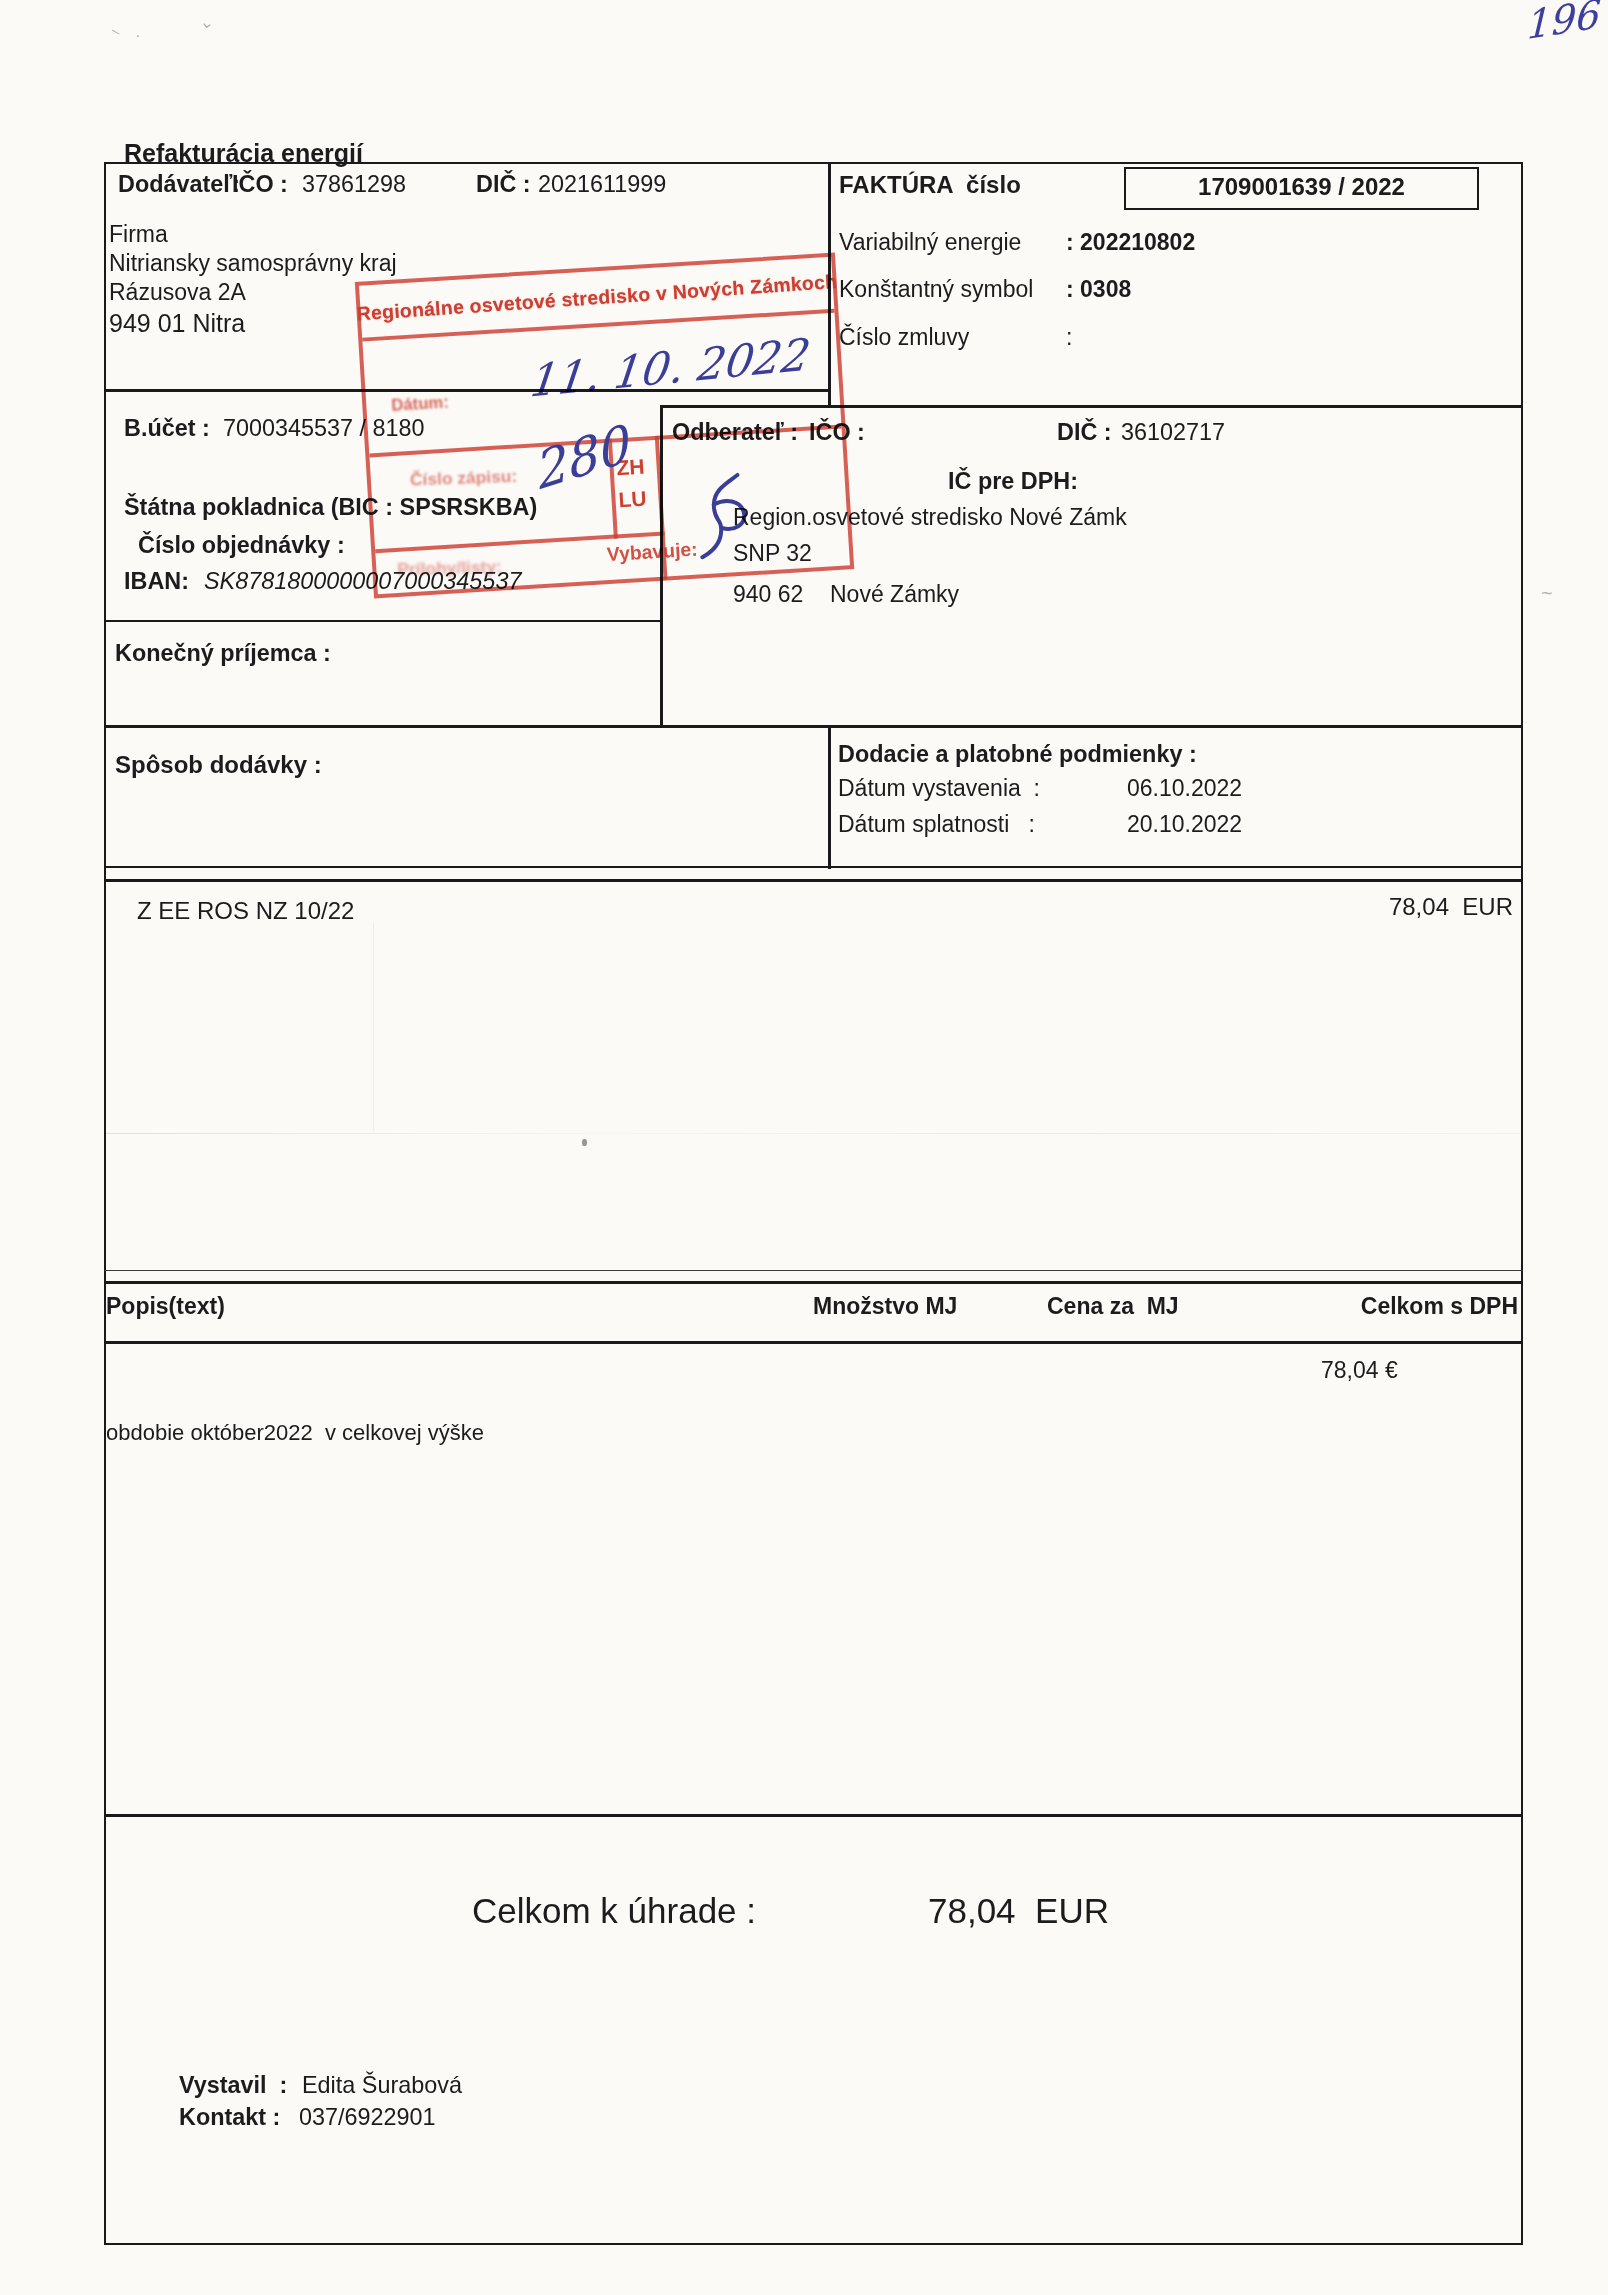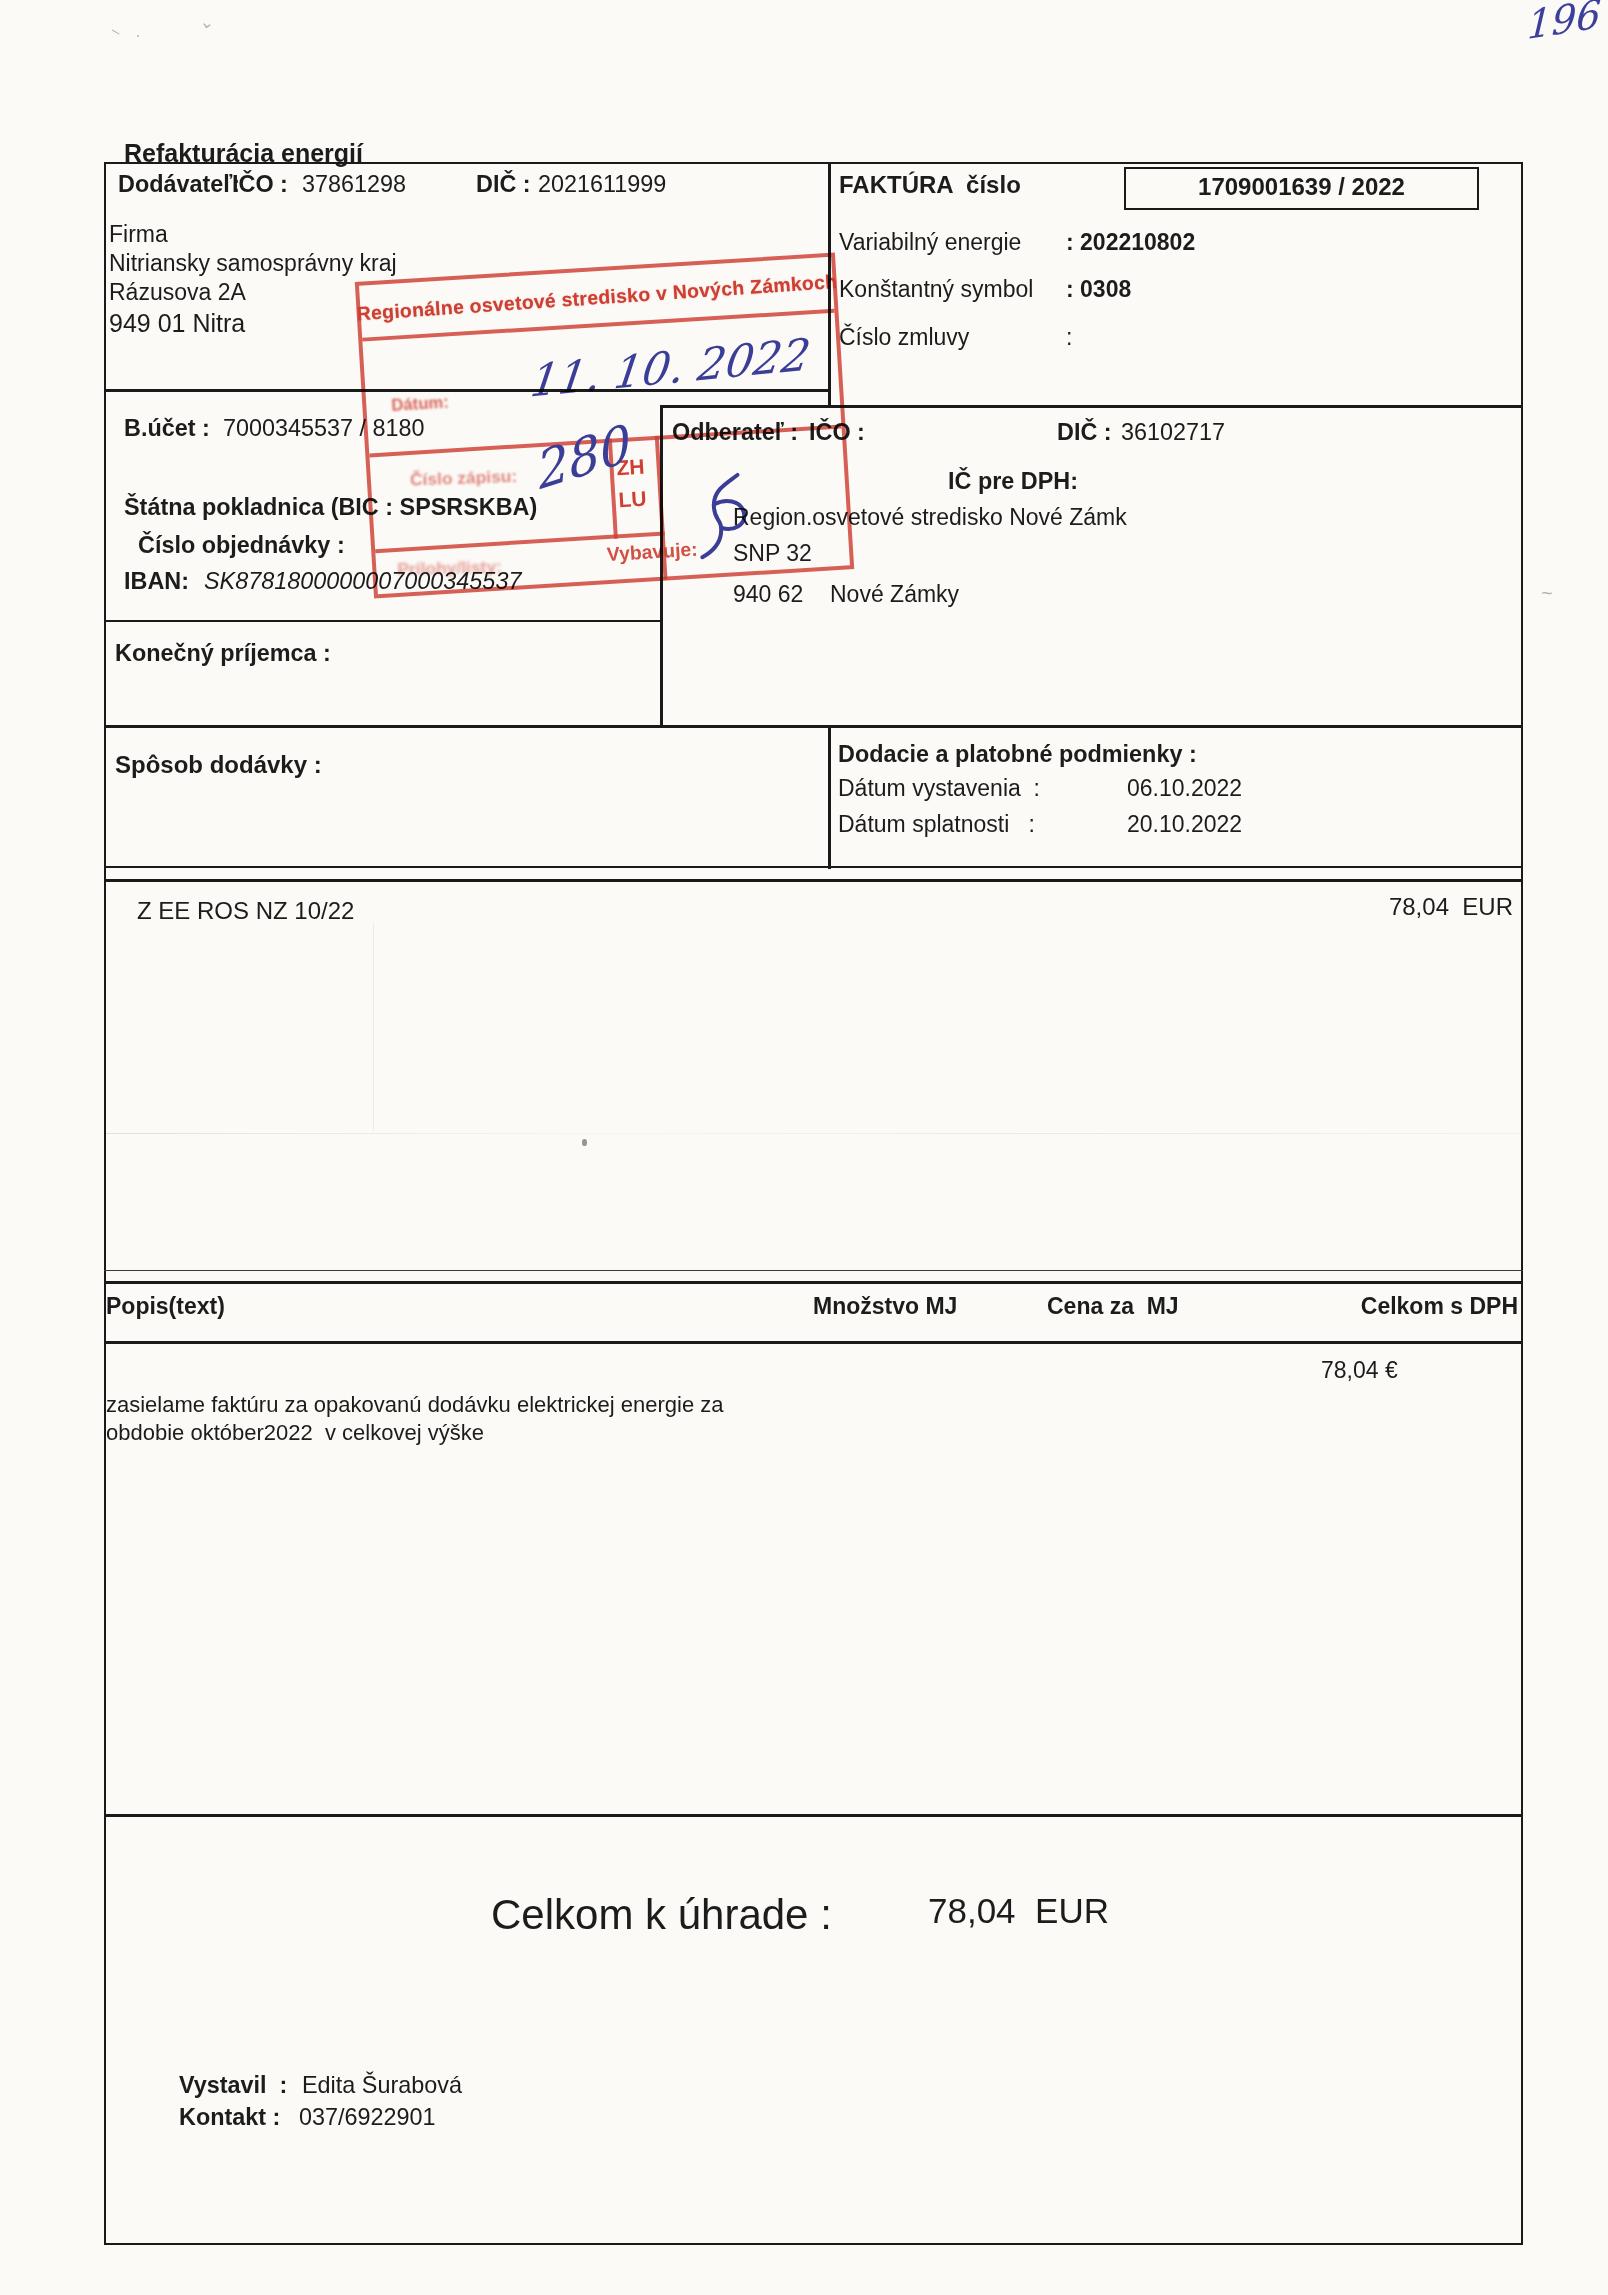--- a/index.html
+++ b/index.html
@@ -130,25 +130,24 @@
   <span class="t" data-bind="terms.due_value" style="left:1127px;top:812px;font-size:23px;">20.10.2022</span>
 
   <span class="t" data-bind="items.ref" style="left:137px;top:898px;font-size:24px;">Z EE ROS NZ 10/22</span>
   <span class="t" data-bind="items.ref_amount" style="left:1329px;top:894px;width:184px;text-align:right;font-size:24px;">78,04  EUR</span>
 
   <span class="t b" data-bind="items.col_desc" style="left:106px;top:1294px;font-size:23px;">Popis(text)</span>
   <span class="t b" data-bind="items.col_qty" style="left:813px;top:1294px;font-size:23px;">Množstvo MJ</span>
   <span class="t b" data-bind="items.col_price" style="left:1047px;top:1294px;font-size:23px;">Cena za  MJ</span>
   <span class="t b" data-bind="items.col_total" style="left:1319px;top:1294px;width:199px;text-align:right;font-size:23px;">Celkom s DPH</span>
 
-  <span class="t" data-bind="items.line2" style="left:106px;top:1393px;font-size:22px;">zasielame faktúru za opakovanú dodávku elektrickej energie za</span>
   <span class="t" data-bind="items.line3" style="left:106px;top:1421px;font-size:22px;">obdobie október2022  v celkovej výške</span>
   <span class="t" data-bind="items.amount" style="left:1321px;top:1358px;font-size:23px;">78,04 €</span>
 
-  <span class="t" data-bind="total.label" style="left:491px;top:1891px;font-size:42px;">Celkom k úhrade :</span>
+  <span class="t" data-bind="total.label" style="left:472px;top:1891px;font-size:35px;">Celkom k úhrade :</span>
   <span class="t" data-bind="total.amount" style="left:928px;top:1891px;font-size:35px;">78,04  EUR</span>
 
   <span class="t b" data-bind="footer.issued_label" style="left:179px;top:2072px;font-size:23.4px;">Vystavil  :</span>
   <span class="t" data-bind="footer.issued_value" style="left:302px;top:2072px;font-size:23.4px;">Edita Šurabová</span>
   <span class="t b" data-bind="footer.contact_label" style="left:179px;top:2104px;font-size:23.4px;">Kontakt :</span>
   <span class="t" data-bind="footer.contact_value" style="left:299px;top:2104px;font-size:23.4px;">037/6922901</span>
 
   <div class="stamp">
     <div class="stamp-head">
       <span class="stamp-org" data-bind="stamp.org">Regionálne osvetové stredisko v Nových Zámkoch</span>

